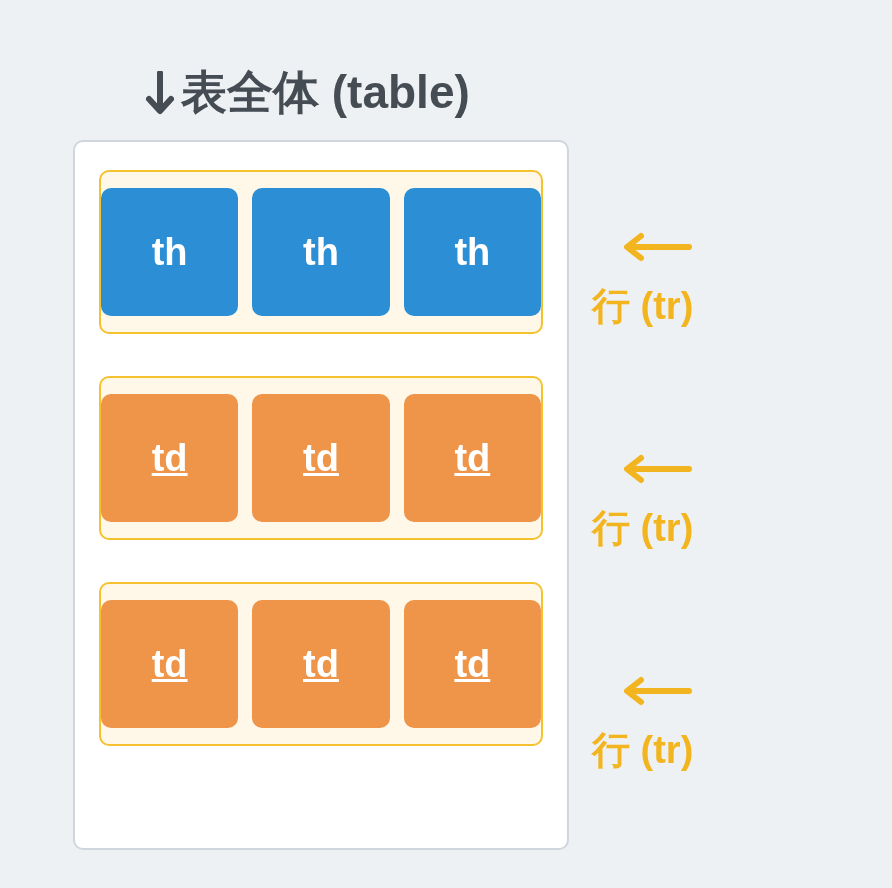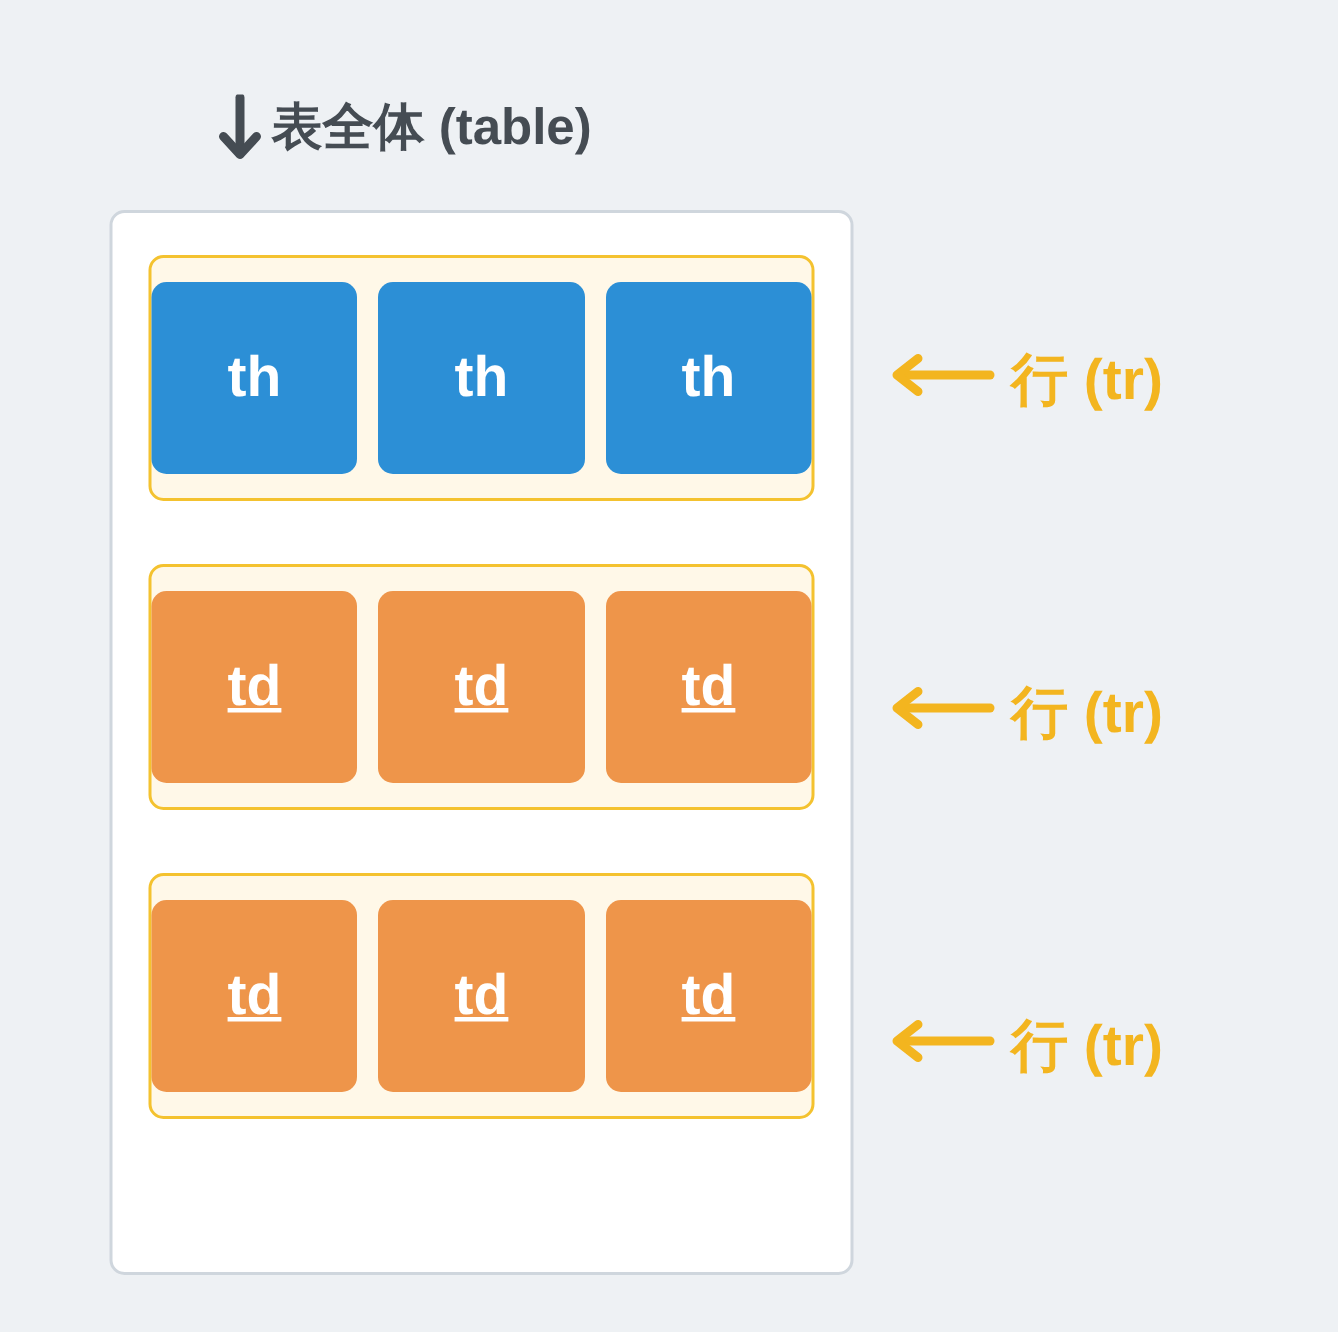--- a/index.html
+++ b/index.html
@@ -10,21 +10,21 @@
     font-family: -apple-system, "Hiragino Sans", "Hiragino Kaku Gothic ProN", Meiryo, sans-serif;
     position: relative;
   }
   .title {
     position: absolute;
     left: 145px;
     top: 62px;
     display: flex;
     align-items: center;
     gap: 6px;
-    font-size: 34px;
+    font-size: 46px;
     font-weight: 700;
     color: #454c53;
   }
   .title svg { display: block; }
   .table-box {
     position: absolute;
     left: 73px;
     top: 140px;
     width: 496px;
     height: 710px;
@@ -54,26 +54,27 @@
     justify-content: center;
     font-size: 38px;
     font-weight: 700;
     color: #ffffff;
   }
   .cell.th { background: #2c8fd6; }
   .cell.td { background: #ee954a; text-decoration: underline; }
   .row-label {
     position: absolute;
     display: flex;
-    align-items: center;
+    align-items: flex-end;
     gap: 10px;
     font-size: 38px;
     font-weight: 700;
     color: #f3b51f;
     left: 592px;
+    flex-direction: column;
   }
   .row-label.l1 { top: 228px; }
   .row-label.l2 { top: 450px; }
   .row-label.l3 { top: 672px; }
 </style>
 </head>
 <body>
 
 <div class="title">
   <span>

